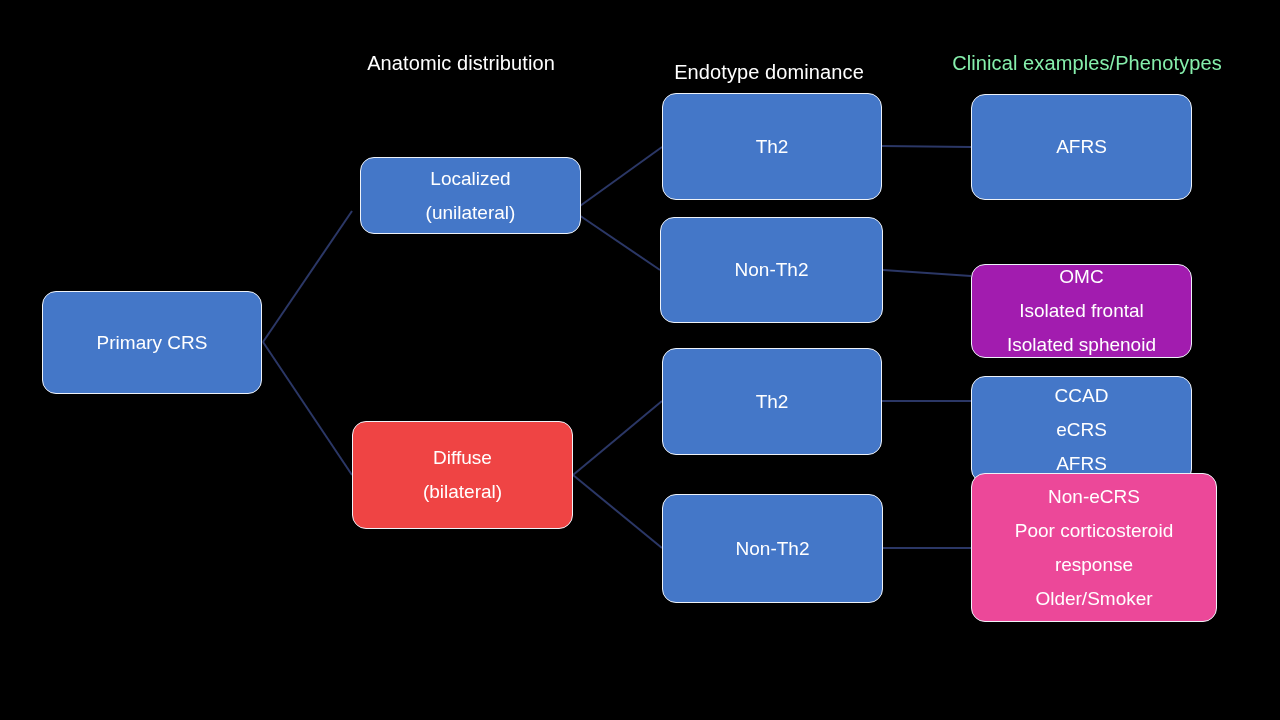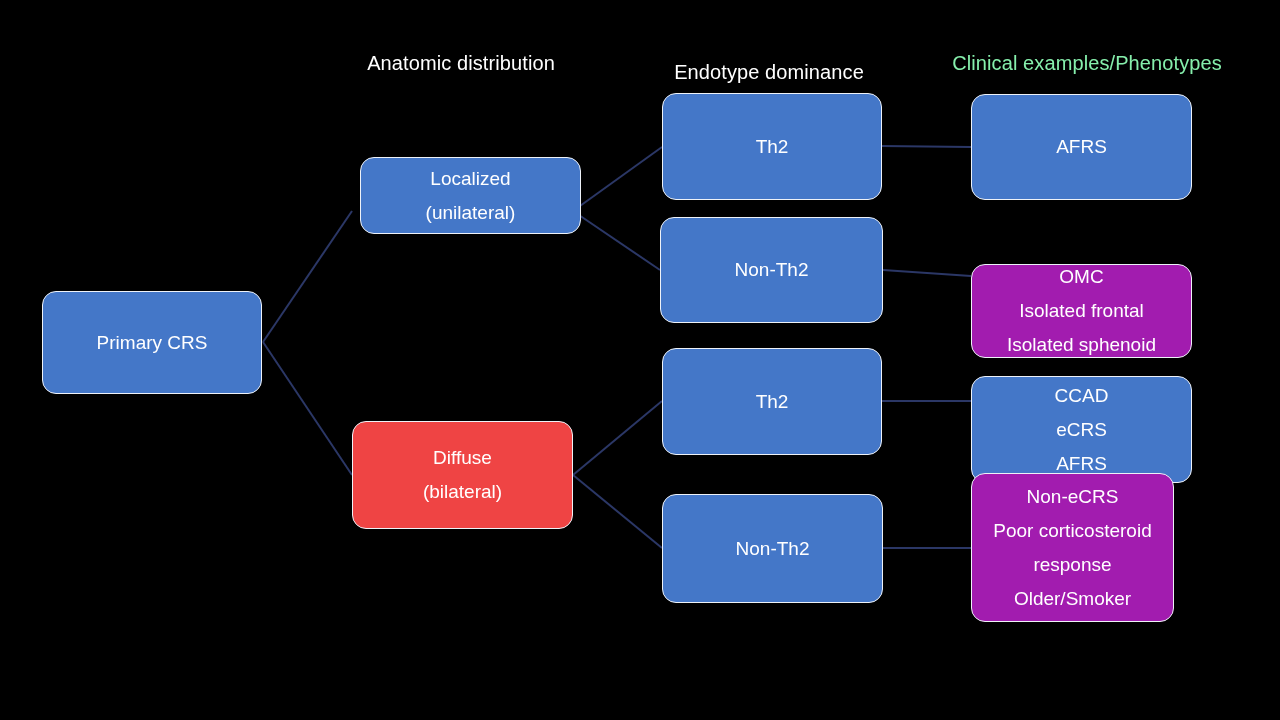--- a/index.html
+++ b/index.html
@@ -112,20 +112,20 @@
       <div class="node" style="left: 971px; top: 221px; width: 221px; height: 94px; background: #a21caf; border-color: rgb(238, 242, 248); color: rgb(255, 255, 255); margin-top: 43px;">
         <span class="line">OMC</span>
         <span class="line">Isolated frontal</span>
         <span class="line">Isolated sphenoid</span>
       </div>
       <div class="node" style="left: 971px; top: 348px; width: 221px; height: 107px; background: rgb(68, 119, 200); border-color: rgb(238, 242, 248); color: rgb(255, 255, 255); margin-top: 28px;">
         <span class="line">CCAD</span>
         <span class="line">eCRS</span>
         <span class="line">AFRS</span>
       </div>
-      <div class="node" style="left: 971px; top: 473px; width: 203px; height: 149px; background: #a21caf; border-color: rgb(238, 242, 248); color: rgb(255, 255, 255);">
+      <div class="node" style="left: 971px; top: 473px; width: 246px; height: 149px; background: #ec4899; border-color: rgb(238, 242, 248); color: rgb(255, 255, 255);">
         <span class="line">Non-eCRS</span>
         <span class="line">Poor corticosteroid response</span>
         <span class="line">Older/Smoker</span>
       </div>
     </div>
 
 </div>
 
 </body></html>

